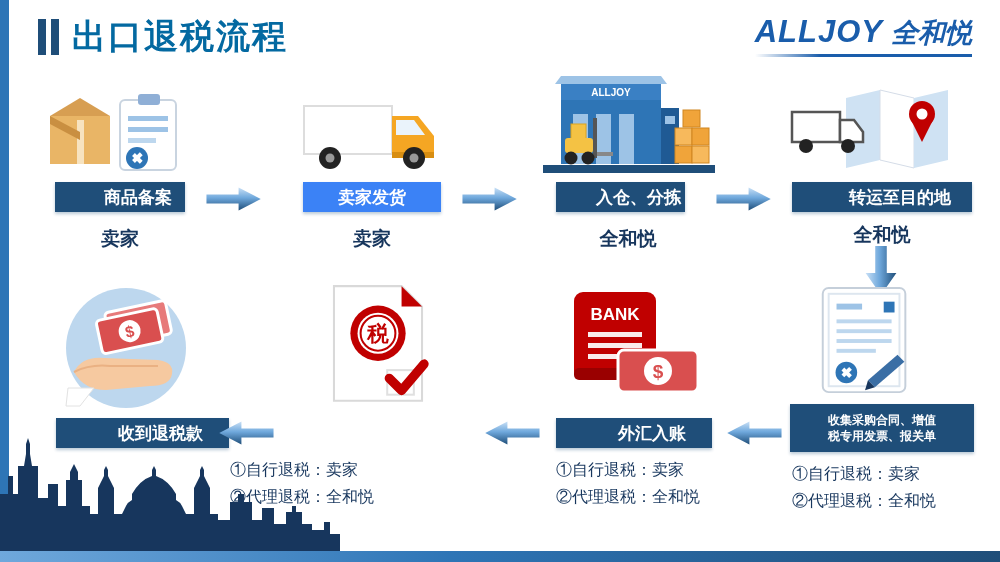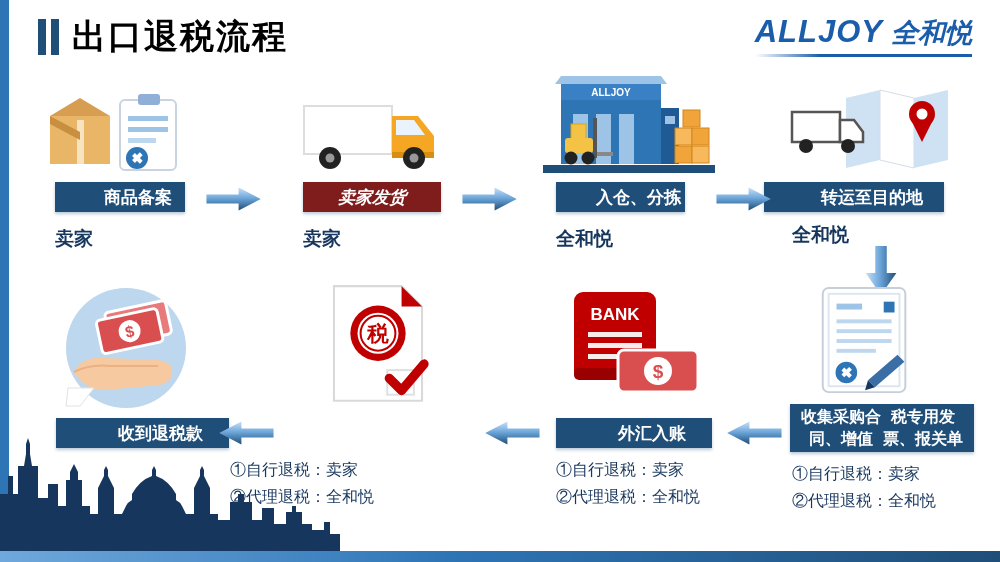--- a/index.html
+++ b/index.html
@@ -8,35 +8,35 @@
   .abs { position:absolute; }
 
   
   .left-bar { position:absolute; left:0; top:0; width:9px; height:562px; background:#2e75b6; }
   .bottom-bar { position:absolute; left:0; bottom:0; width:1000px; height:11px;
                 background:linear-gradient(90deg,#6fa8dc 0%,#2e75b6 45%,#1f4e79 100%); }
 
   
   .title-block { position:absolute; left:38px; top:14px; display:flex; align-items:center; }
   .title-block .bar { display:inline-block; width:8px; height:36px; background:#1f4e79; margin-right:5px; }
-  .title-block h1 { font-size:34px; font-weight:bold; color:#000000; letter-spacing:2px; margin-left:8px; }
+  .title-block h1 { font-size:34px; font-weight:bold; color:#0369a1; letter-spacing:2px; margin-left:8px; }
   .logo { position:absolute; right:28px; top:14px; text-align:right;font-style:italic; }
   .logo-en { font-size:31px; font-weight:900; color:#1a5dab; letter-spacing:1px; }
   .logo-cn { font-size:27px; font-weight:bold; color:#1a5dab; margin-left:8px; }
   .logo-underline { margin-top:3px; height:3px; background:linear-gradient(90deg,rgba(26,93,171,0) 0%,#1a5dab 30%,#1a5dab 100%); }
 
   
   .step-label { position:absolute; display:flex; align-items:center; justify-content:center;
                 color:#ffffff; font-weight:bold; font-size:17px; height:30px; text-align:center;
                 box-shadow:0 2px 3px rgba(31,78,121,.3); }
   .step-label.dark  { background:#1f4e79;padding-left:36px; }
-  .step-label.light { background:#7f1d1d;font-style:italic; }
-  .step-label.two-line { height:48px; font-size:16px; line-height:1.35; flex-direction:row; padding:2px 10px; }
-
-  .actor { position:absolute; text-align:left; font-weight:bold; font-size:19px; color:#17365d; }
+  .step-label.light { background:#3b82f6; }
+  .step-label.two-line { height:48px; font-size:12px; line-height:1.35; flex-direction:column; padding:2px 10px; }
+
+  .actor { position:absolute; text-align:center; font-weight:bold; font-size:19px; color:#17365d; }
   .notes { position:absolute; font-weight:normal; font-size:16px; color:#17365d; line-height:1.7; white-space:nowrap; }
 
   .arrow { position:absolute; }
   .flip-h { transform:scaleX(-1); }
 
   svg { display:block; }
 </style>
 </head>
 <body>
 
@@ -128,21 +128,21 @@
     <circle cx="134" cy="34" r="5.5" fill="#ffffff"></circle>
     <rect x="4" y="32" width="48" height="30" fill="#ffffff" stroke="#555555" stroke-width="2.5"></rect>
     <path d="M52,40 h14 l9,12 v10 h-23 z" fill="#ffffff" stroke="#555555" stroke-width="2.5"></path>
     <circle cx="18" cy="66" r="7" fill="#222222"></circle>
       <circle cx="60" cy="66" r="7" fill="#222222"></circle>
   </svg>
 
   <div class="step-label dark" style="left:55px;width:130px;top:182px">商品备案</div>
   <div class="step-label light" style="left:303px;width:138px;top:182px">卖家发货</div>
   <div class="step-label dark" style="left:556px;width:129px;top:182px">入仓、分拣</div>
-  <div class="step-label dark" style="left:764px;width:180px;top:182px">转运至目的地</div>
+  <div class="step-label dark" style="left:792px;width:180px;top:182px">转运至目的地</div>
 
   <div class="actor" style="left:55px;width:130px;top:226px">卖家</div>
   <div class="actor" style="left:303px;width:138px;top:226px">卖家</div>
   <div class="actor" style="left:556px;width:144px;top:226px">全和悦</div>
   <div class="actor" style="left:792px;width:180px;top:222px">全和悦</div>
 
   <svg class="arrow" style="left:200px;top:186px" width="68" height="26" viewBox="0 0 72 34">
     <polygon points="0,11 42,11 42,2 71,17 42,32 42,23 0,23" fill="url(#agV)"></polygon>
   </svg>
   <svg class="arrow" style="left:456px;top:186px" width="68" height="26" viewBox="0 0 72 34">

